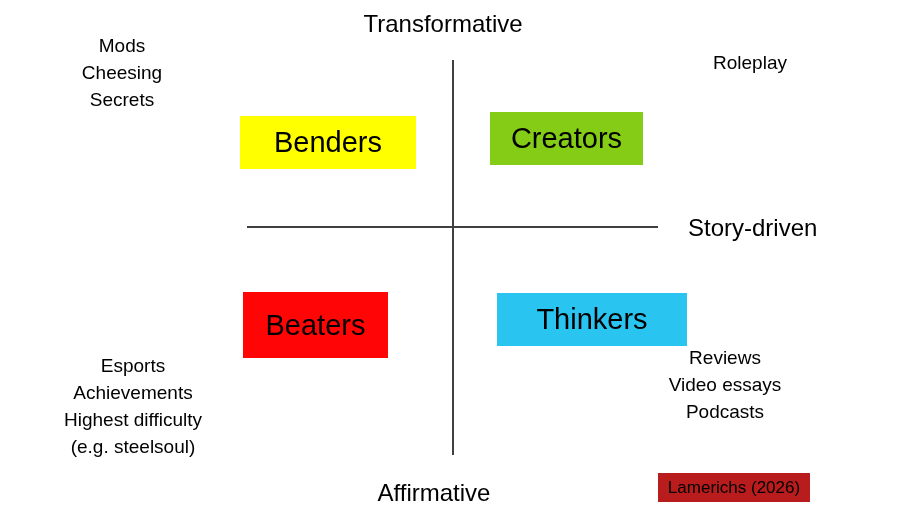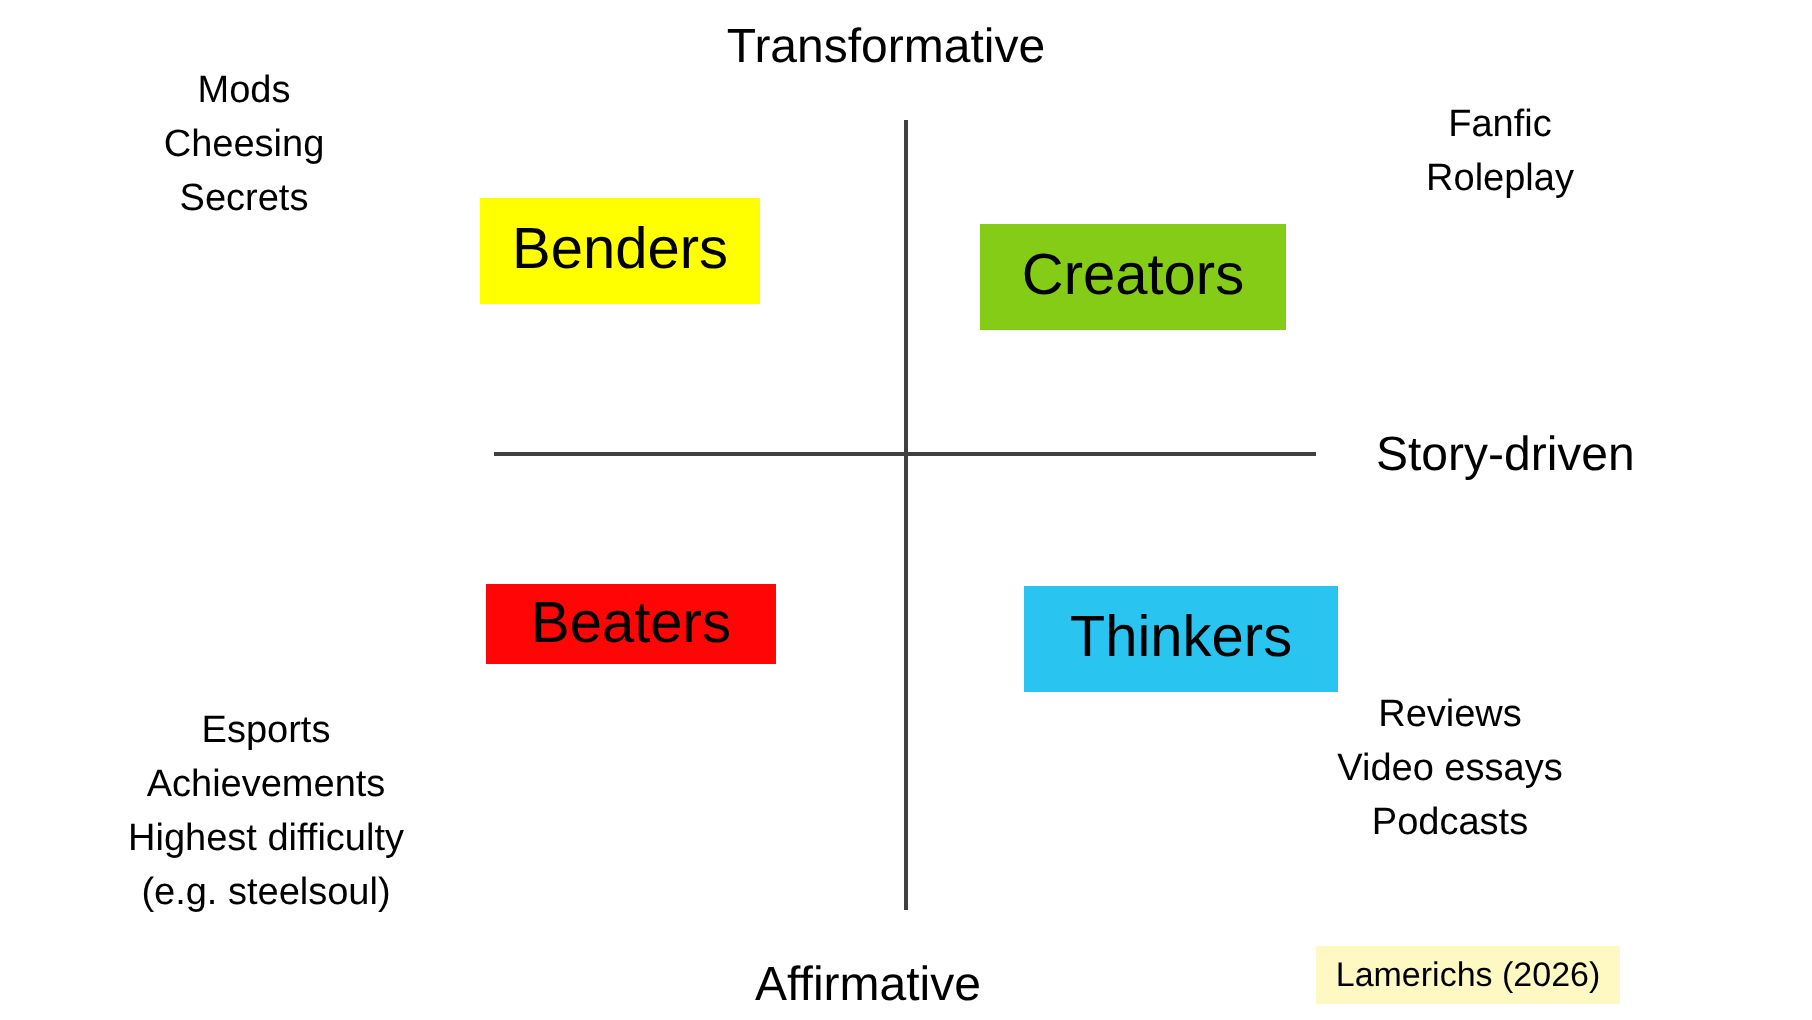--- a/index.html
+++ b/index.html
@@ -29,24 +29,24 @@
 
   .quad-box {
     position: absolute;
     display: flex;
     align-items: center;
     justify-content: center;
     font-size: 29px;
     line-height: 29px;
     color: #000000;
   }
-  .quad-benders  { left: 240px; top: 99px; width: 140px; height: 53px; }
+  .quad-benders  { left: 240px; top: 116px; width: 176px; height: 53px; }
   .quad-creators { left: 490px; top: 112px; width: 153px; height: 53px; }
-  .quad-beaters  { left: 243px; top: 292px; width: 145px; height: 40px; text-align: right; }
-  .quad-thinkers { left: 512px; top: 293px; width: 157px; height: 53px; }
+  .quad-beaters  { left: 243px; top: 292px; width: 145px; height: 66px; text-align: right; }
+  .quad-thinkers { left: 497px; top: 293px; width: 190px; height: 53px; }
 
   .corner-list {
     position: absolute;
     font-size: 19px;
     line-height: 27px;
     text-align: center;
   }
   .corner-tl { left: 32px;  top: 32px;  width: 180px; }
   .corner-tr { left: 660px; top: 49px;  width: 180px; }
   .corner-bl { left: 23px;  top: 352px; width: 220px; }
@@ -79,32 +79,31 @@
   <div class="quad-box quad-beaters" style="background-color: rgb(255, 5, 5);">Beaters</div>
   <div class="quad-box quad-thinkers" style="background-color: rgb(41, 197, 240);">Thinkers</div>
 
   <div class="corner-list corner-tl">
     <div>Mods</div>
     <div>Cheesing</div>
     <div>Secrets</div>
   </div>
 
   <div class="corner-list corner-tr">
-    <div>Fanfic</div>
     <div>Roleplay</div>
   </div>
 
   <div class="corner-list corner-bl">
     <div>Esports</div>
     <div>Achievements</div>
     <div>Highest difficulty</div>
     <div>(e.g. steelsoul)</div>
   </div>
 
   <div class="corner-list corner-br">
     <div>Reviews</div>
     <div>Video essays</div>
     <div>Podcasts</div>
   </div>
 
-  <div class="citation" style="background-color: #fef9c3;">Lamerichs (2026)</div>
+  <div class="citation" style="background-color: #b91c1c;">Lamerichs (2026)</div>
 
 </div>
 
 </body></html>

